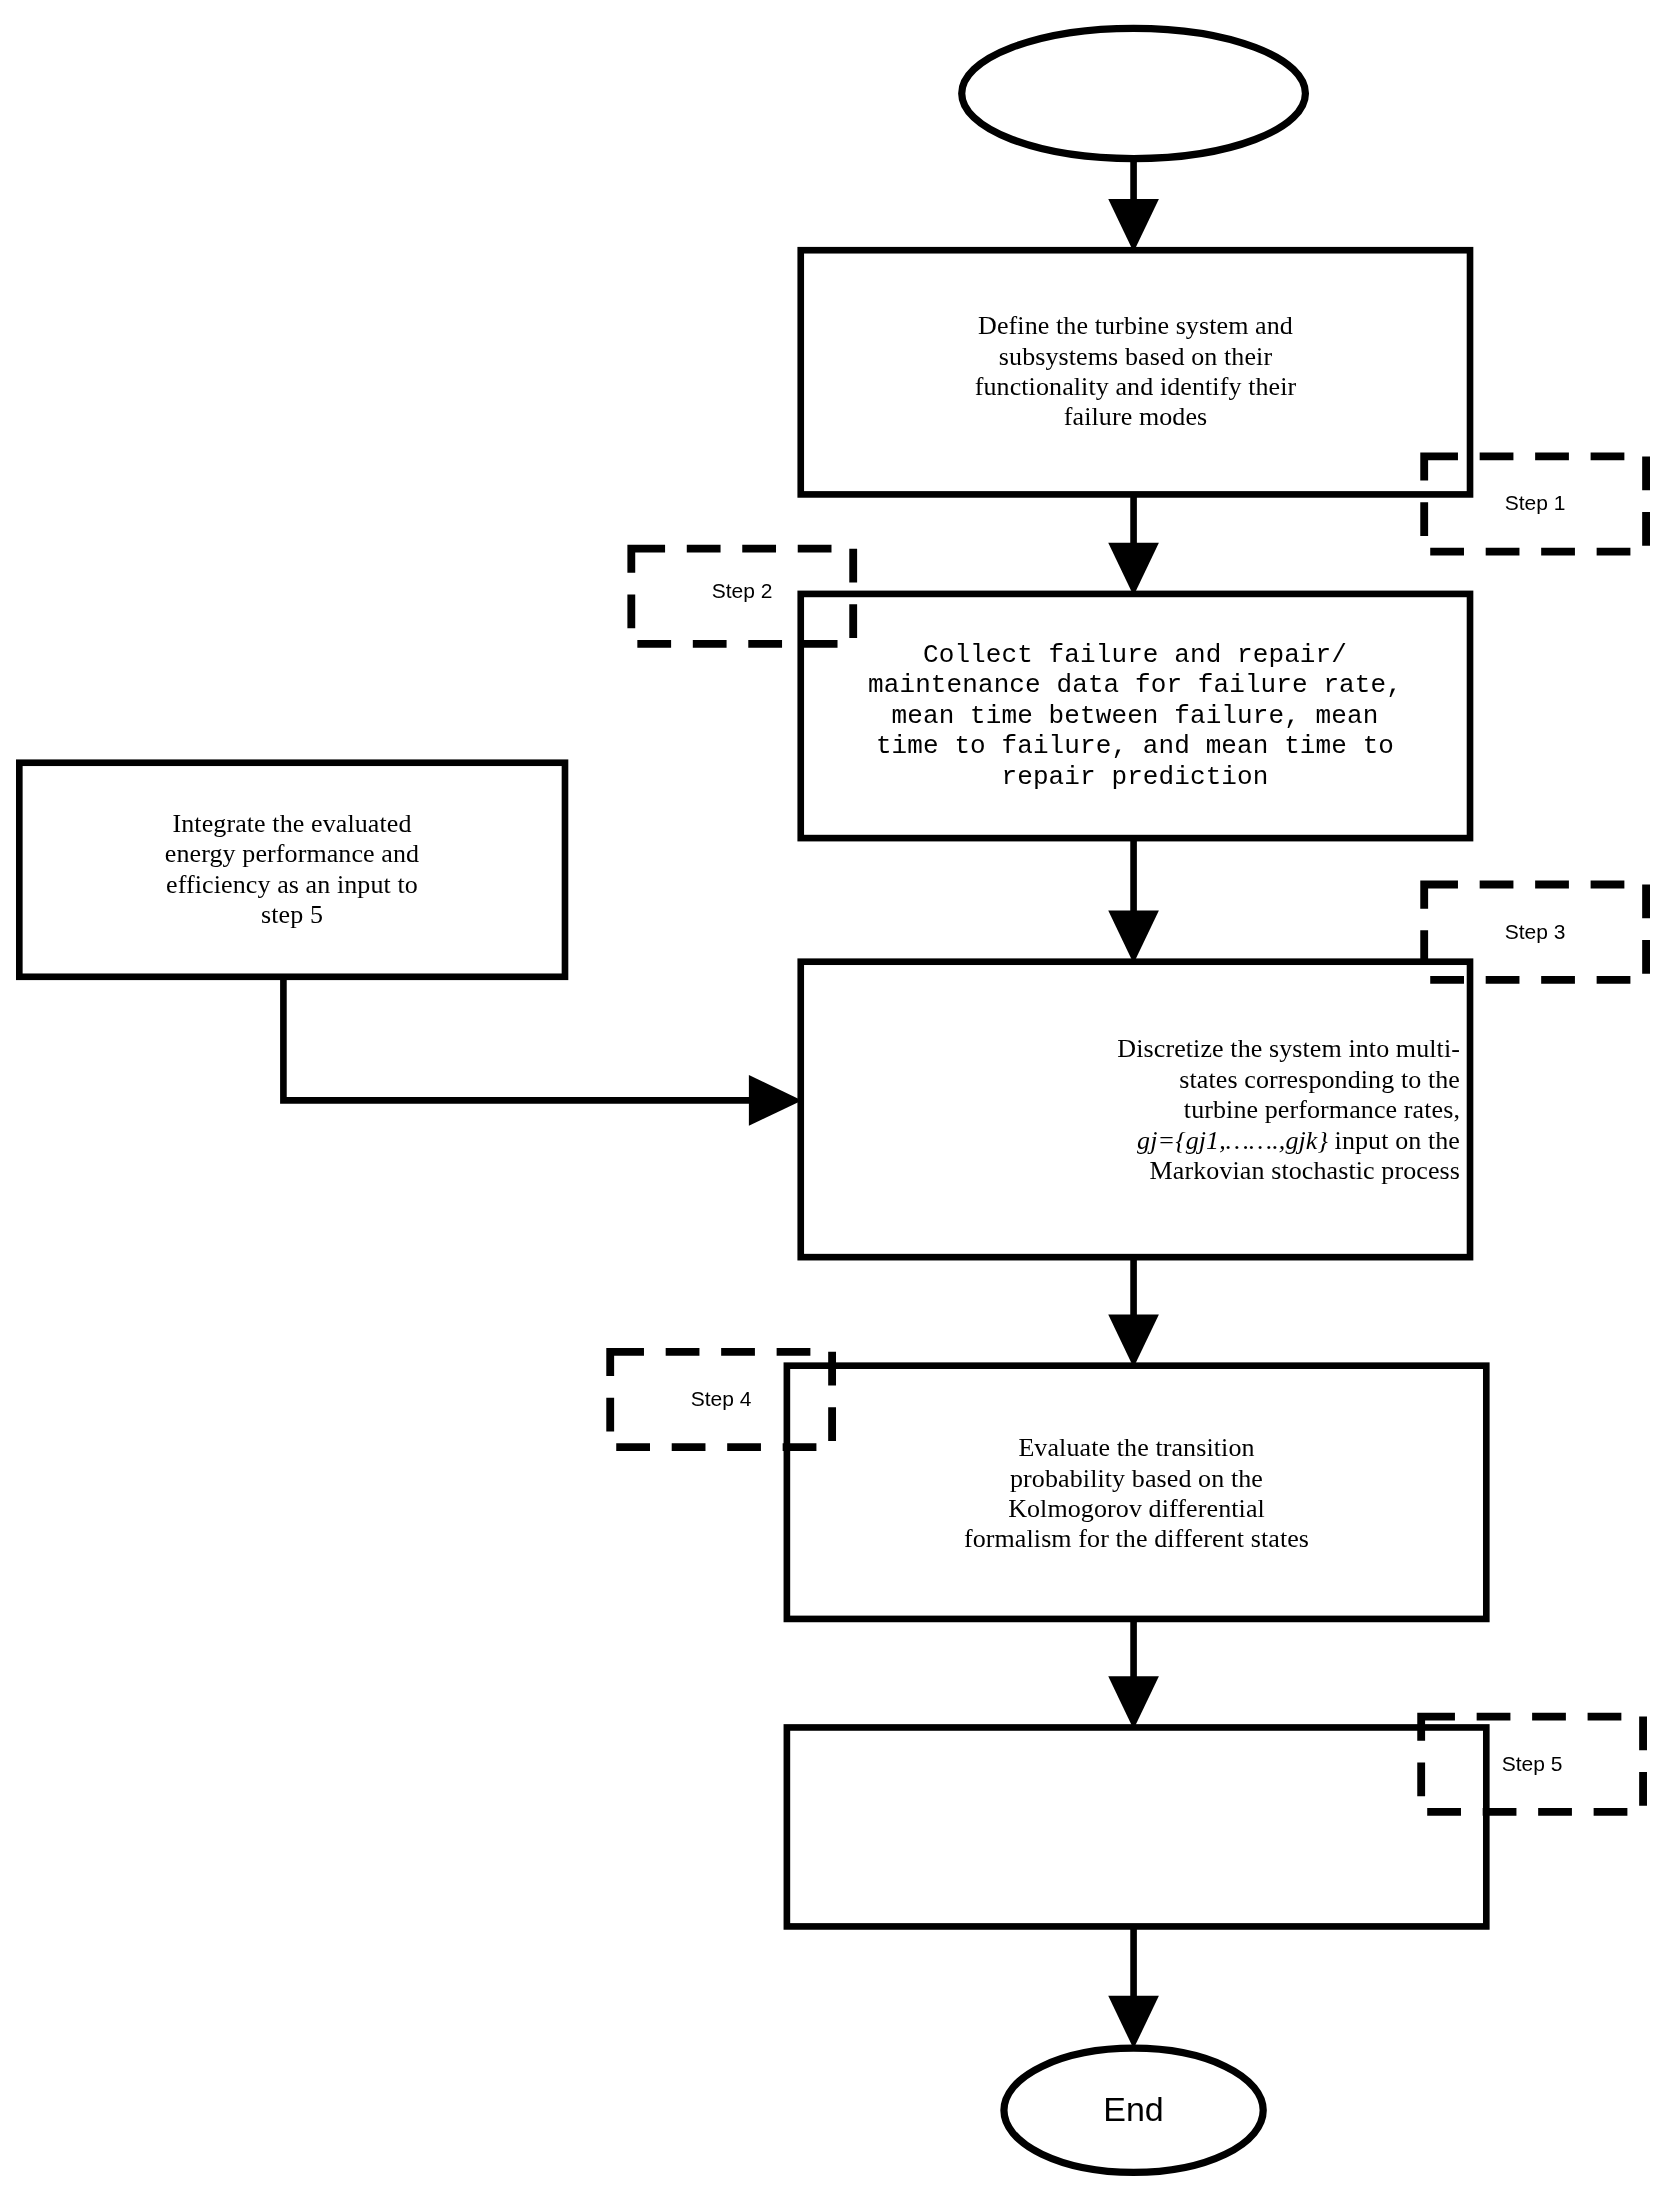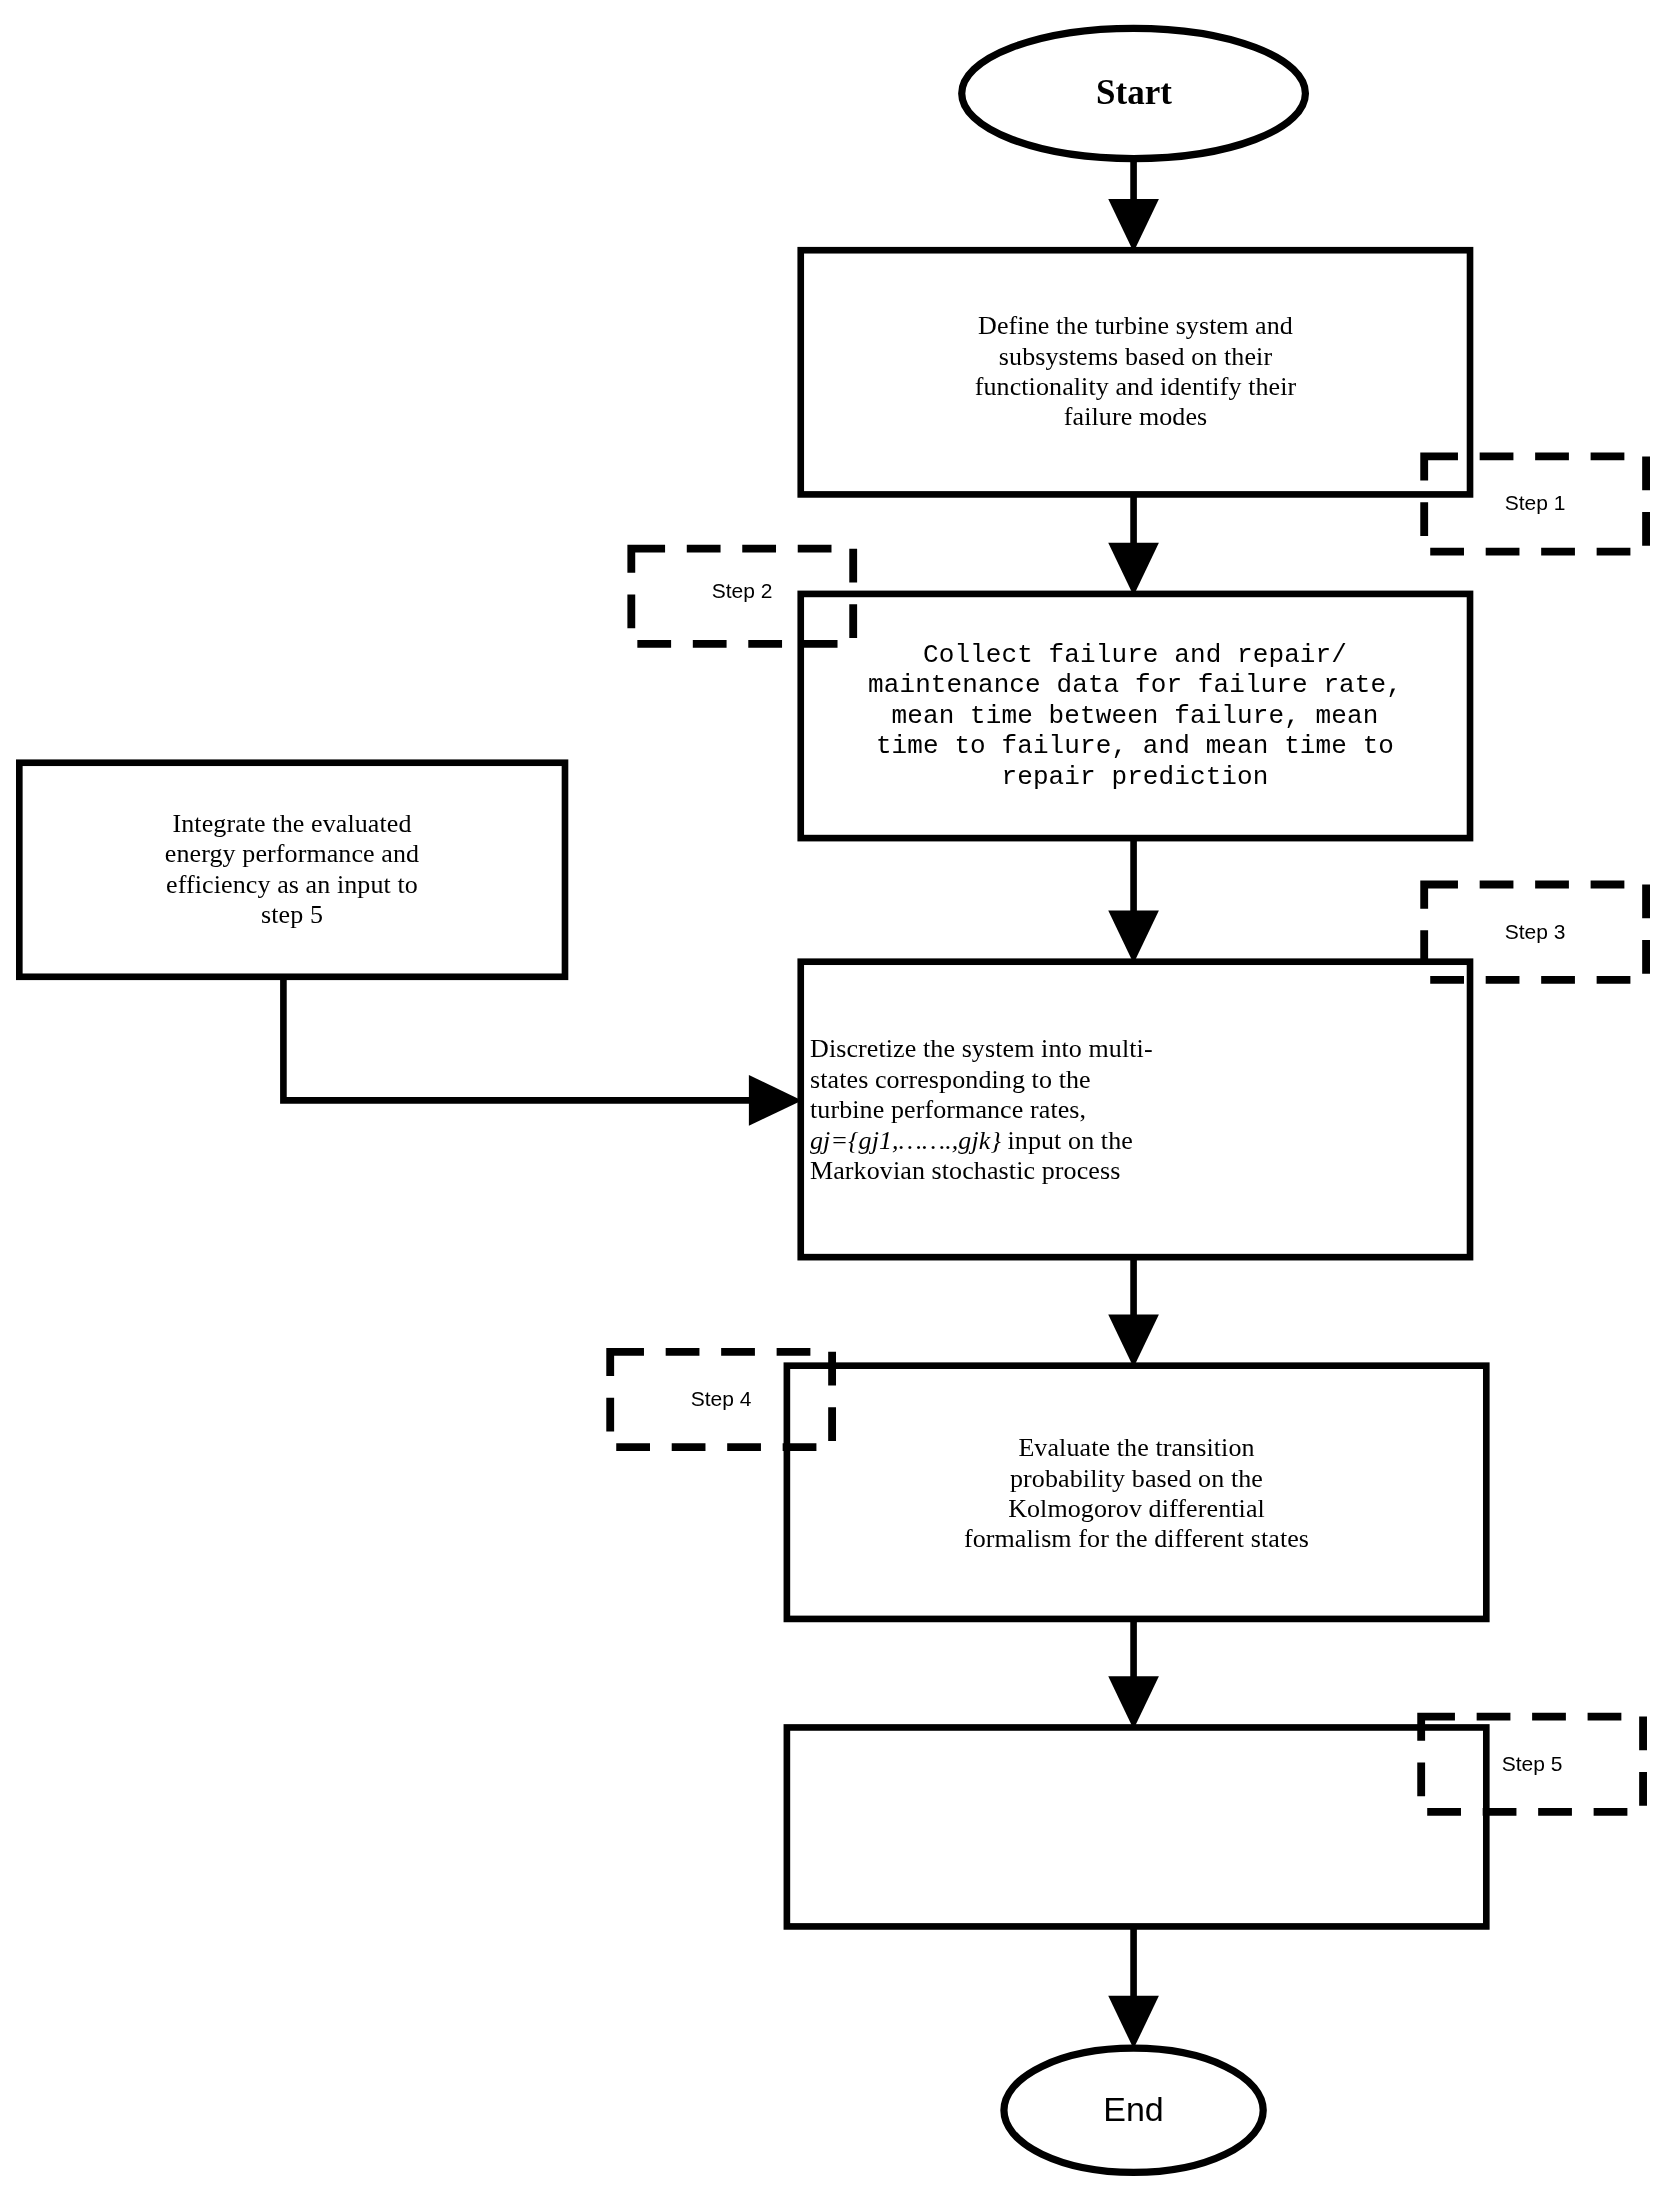--- a/index.html
+++ b/index.html
@@ -149,21 +149,20 @@
     <rect class="dashed-shape" x="1047" y="910" width="368" height="158"></rect>
 
     <rect class="dashed-shape" x="2362" y="1467" width="368" height="158"></rect>
 
     <rect class="dashed-shape" x="1012" y="2242" width="368" height="158"></rect>
 
     <rect class="dashed-shape" x="2357" y="2847" width="368" height="158"></rect>
 
   </svg>
 
-  <div class="txt oval-text-serif center-v" style="left:962px; top:57px; width:344px; height:72px;">Start</div>
 
   <div class="txt proc-text center-v" style="left:813px; top:256px; width:645px; height:232px;">Define the turbine system and
 subsystems based on their
 functionality and identify their
 failure modes</div>
 
   <div class="txt step-text center-v" style="left:1424px; top:470px; width:222px; height:66px;">Step 1</div>
 
   <div class="txt proc-text center-v" style="left:810px; top:597px; width:650px; height:238px;font-family:Liberation Mono, monospace;">Collect failure and repair/
 maintenance data for failure rate,
@@ -174,21 +173,21 @@
   <div class="txt step-text center-v" style="left:631px; top:558px; width:222px; height:66px;">Step 2</div>
 
   <div class="txt proc-text center-v" style="left:29px; top:767px; width:526px; height:205px;">Integrate the evaluated
 energy performance and
 efficiency as an input to
 step 5</div>
 
   <div class="txt step-text center-v" style="left:1424px; top:899px; width:222px; height:66px;">Step 3</div>
 
   <div class="txt proc-text" style="left:810px; top:972px; width:650px; height:277px; white-space:normal;
-              display:flex; flex-direction:column; align-items:flex-start; justify-content:center;">
+              display:flex; flex-direction:column; align-items:flex-end; justify-content:center;">
     <div>Discretize the system into multi-</div>
     <div>states corresponding to the</div>
     <div>turbine performance rates,</div>
     <div><span class="ital">gj={gj1,…….,gjk}</span><span> input on the</span></div>
     <div>Markovian stochastic process</div>
   </div>
 
   <div class="txt step-text center-v" style="left:610px; top:1366px; width:222px; height:66px;">Step 4</div>
 
   <div class="txt proc-text center-v" style="left:797px; top:1375px; width:679px; height:238px;">Evaluate the transition

